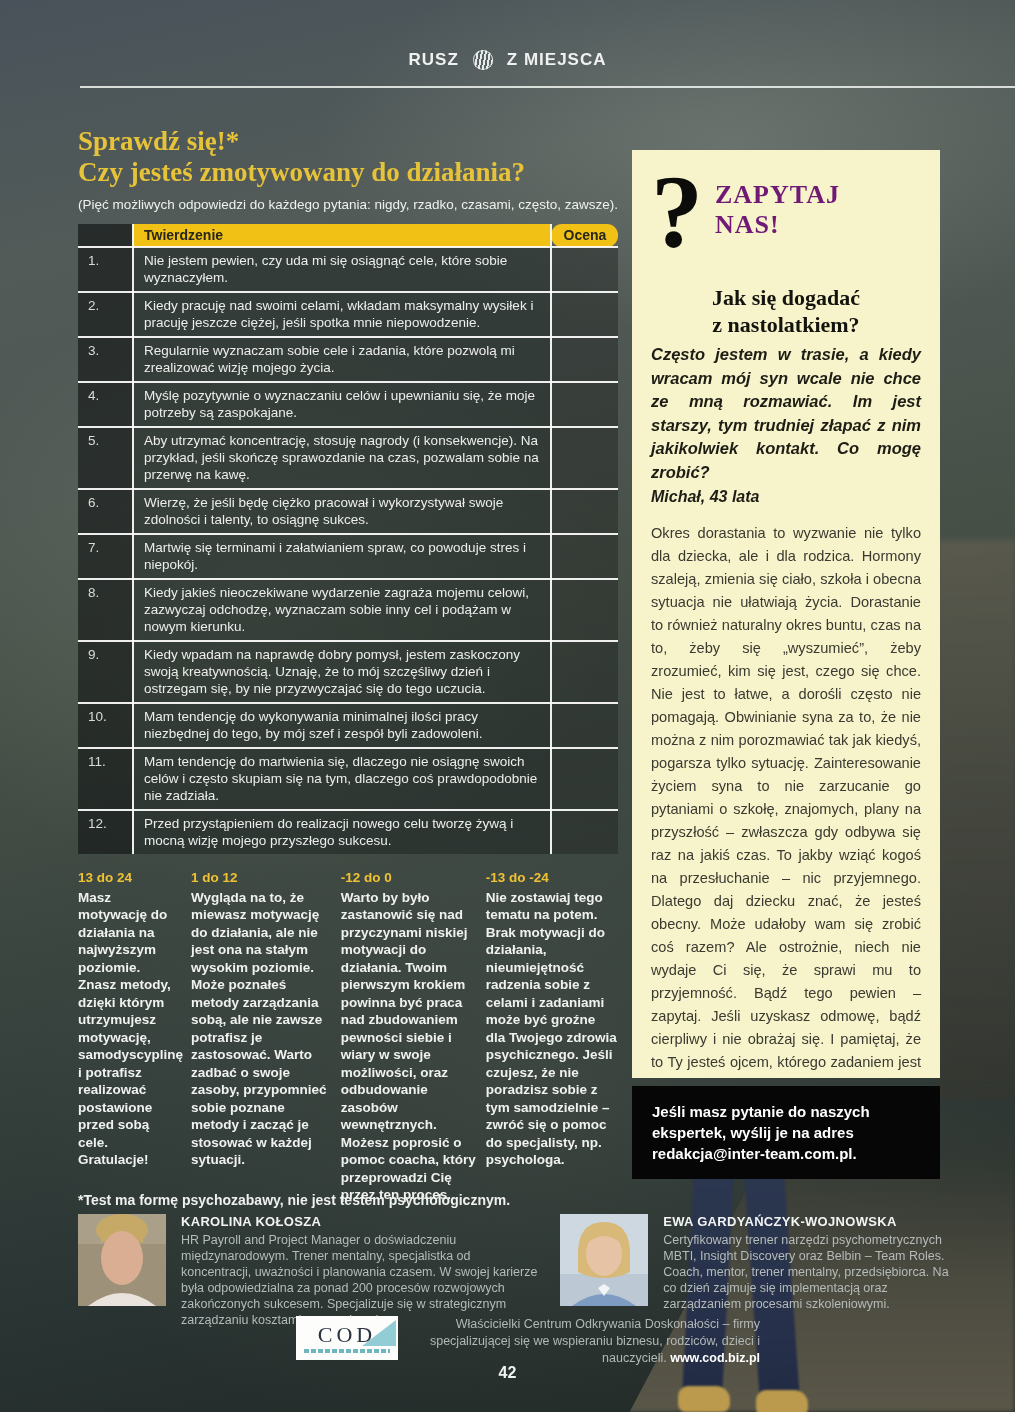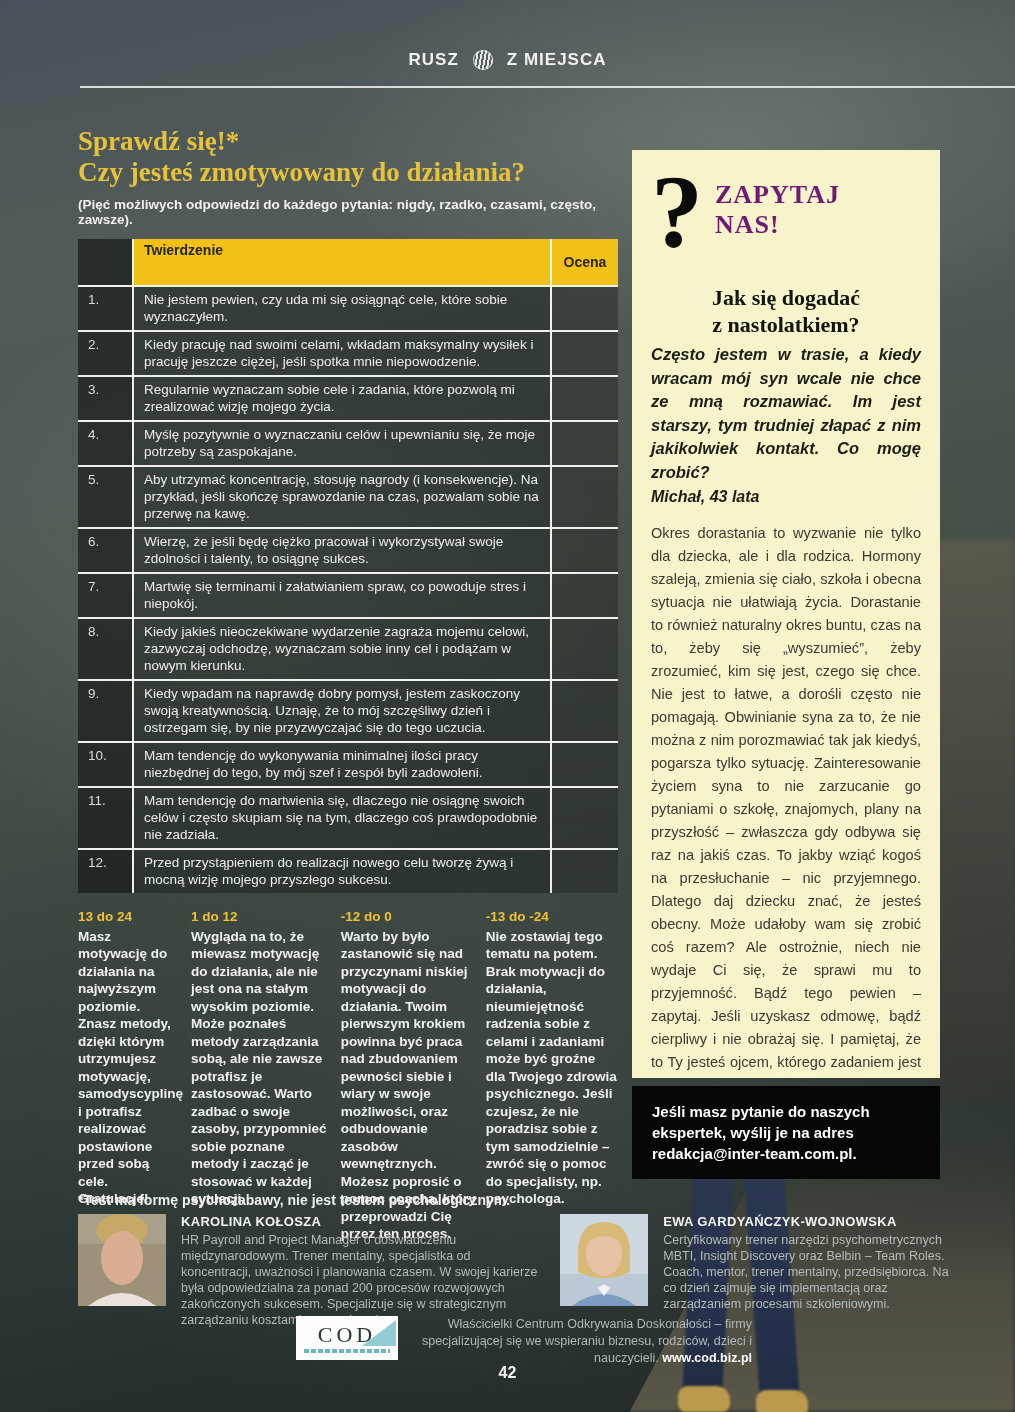--- a/index.html
+++ b/index.html
@@ -28,27 +28,27 @@
   .mag-header{position:absolute;top:50px;left:0;width:100%;display:flex;justify-content:center;align-items:center;gap:14px;z-index:3;}
   .mag-header .word{color:#eef1ef;font-weight:bold;font-size:17px;letter-spacing:1px;}
   .globe{width:20px;height:20px;border-radius:50%;
     background:repeating-linear-gradient(100deg,rgba(238,241,239,0.95) 0 2px,rgba(90,100,98,0.4) 2px 4px);
     box-shadow:0 0 0 1px rgba(238,241,239,0.8) inset;}
   .head-rule{position:absolute;top:86px;left:80px;right:0;height:2px;background:rgba(240,244,240,0.85);z-index:3;}
 
   
   .left-col{position:absolute;left:78px;top:126px;width:540px;z-index:3;}
   .quiz-title{font-family:"Liberation Serif",serif;font-weight:bold;color:#e7c33a;font-size:27px;line-height:31px;}
-  .quiz-sub{margin-top:9px;color:#eef1ee;font-size:13.5px;font-weight:bold;}
+  .quiz-sub{margin-top:9px;color:#eef1ee;font-size:13.5px;font-weight:normal;}
 
   table.quiz{margin-top:12px;border-collapse:collapse;width:540px;}
   table.quiz th,table.quiz td{border:2px solid rgba(255,255,255,0.92);vertical-align:top;}
   table.quiz th{font-size:14px;font-weight:bold;color:#26261c;background:#f2c115;text-align:left;padding:3px 10px;}
   table.quiz th.numh{background:rgba(22,27,26,0.72);width:34px;}
-  table.quiz th.scoreh{width:58px;text-align:center;padding:15px 4px;}
+  table.quiz th.scoreh{width:58px;text-align:center;padding:3px 4px;border-radius:11px;}
   table.quiz td{background:rgba(30,36,34,0.55);color:#eceeec;font-size:13.5px;line-height:17px;padding:4px 10px 5px;}
   table.quiz td.num{background:rgba(16,20,19,0.62);color:#d9dcd9;}
   table.quiz td.score{background:rgba(30,36,34,0.45);}
   table.quiz tr:first-child th{border-top:0;}
   table.quiz tr td:first-child,table.quiz tr th:first-child{border-left:0;}
   table.quiz tr td:last-child,table.quiz tr th:last-child{border-right:0;}
   table.quiz tr:last-child td{border-bottom:0;}
 
   .key{margin-top:18px;color:#f2f4f2;font-size:14px;font-weight:bold;line-height:20px;}
   .results{margin-top:15px;display:flex;gap:9px;}
@@ -76,21 +76,21 @@
   
   .experts{position:absolute;left:78px;top:1214px;width:885px;display:flex;gap:22px;z-index:3;}
   .expert{display:flex;gap:15px;}
   .expert.e1{width:480px;}
   .expert.e2{width:420px;}
   .photo{width:88px;height:92px;flex:0 0 88px;overflow:hidden;}
   .expert .name{color:#f2f4f3;font-size:13px;font-weight:bold;letter-spacing:0.3px;}
   .expert .bio{margin-top:3px;color:#b5bbb9;font-size:12.5px;line-height:16px;}
 
   
-  .cod-row{position:absolute;left:296px;top:1316px;display:flex;gap:4px;align-items:flex-start;z-index:3;}
+  .cod-row{position:absolute;left:296px;top:1316px;display:flex;gap:12px;align-items:flex-start;z-index:3;}
   .cod-logo{width:102px;height:44px;background:#fdfdfb;position:relative;display:flex;flex-direction:column;align-items:center;justify-content:center;overflow:hidden;}
   .cod-acronym{font-family:"Liberation Serif",serif;font-size:22px;letter-spacing:4px;color:#2a3440;line-height:22px;z-index:1;}
   .cod-mountain{position:absolute;right:2px;top:4px;width:0;height:0;border-left:34px solid transparent;border-bottom:26px solid #7fc3cc;opacity:0.85;}
   .cod-tag{width:86px;height:4px;margin-top:3px;background:repeating-linear-gradient(90deg,#6fb7c0 0 5px,transparent 5px 7px);z-index:1;}
   .cod-text{color:#b2b8b6;font-size:12.5px;line-height:17px;width:350px;text-align:right;}
   .cod-text .url{color:#fff;font-weight:bold;}
   .page-num{position:absolute;left:0;top:1364px;width:100%;text-align:center;color:#f0f3f1;font-size:16px;font-weight:bold;z-index:3;}
 </style>
 </head>
 <body>

